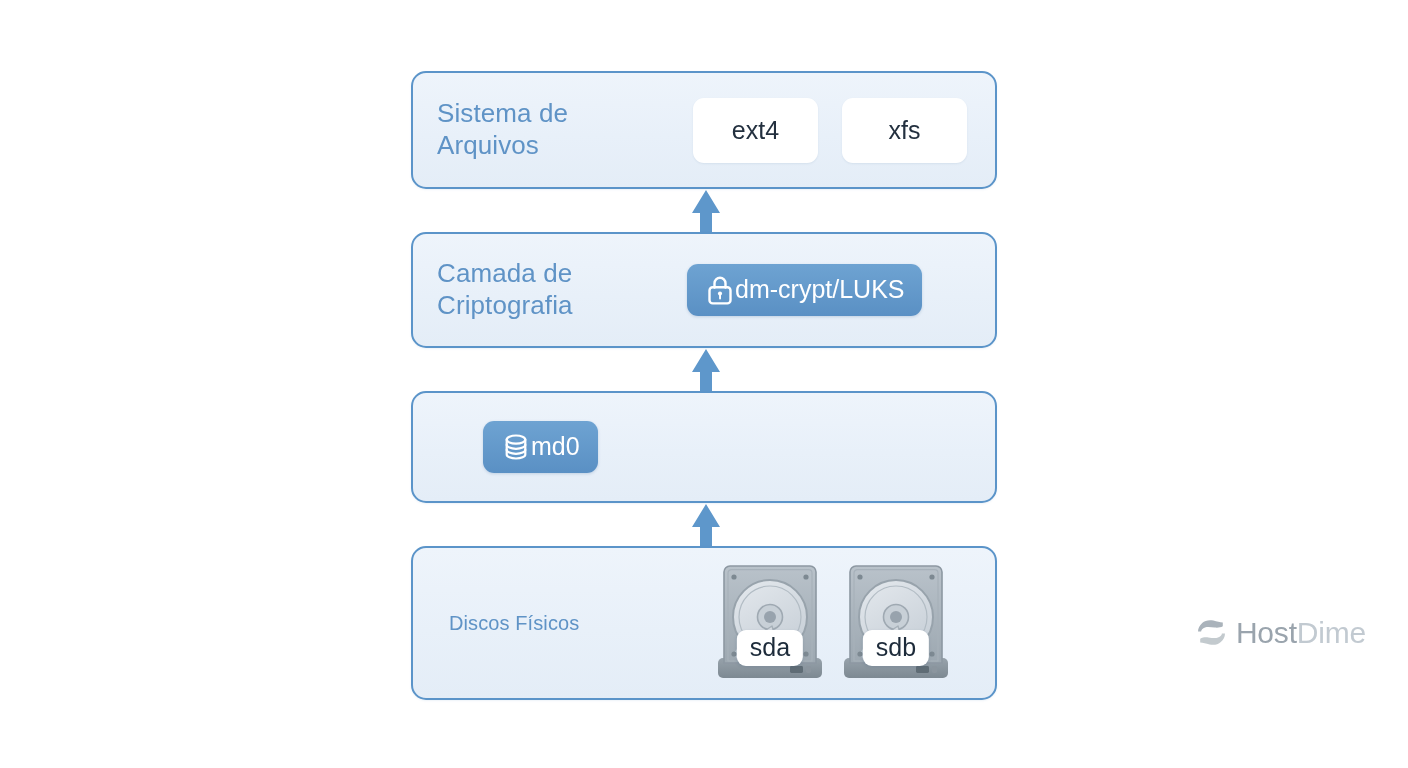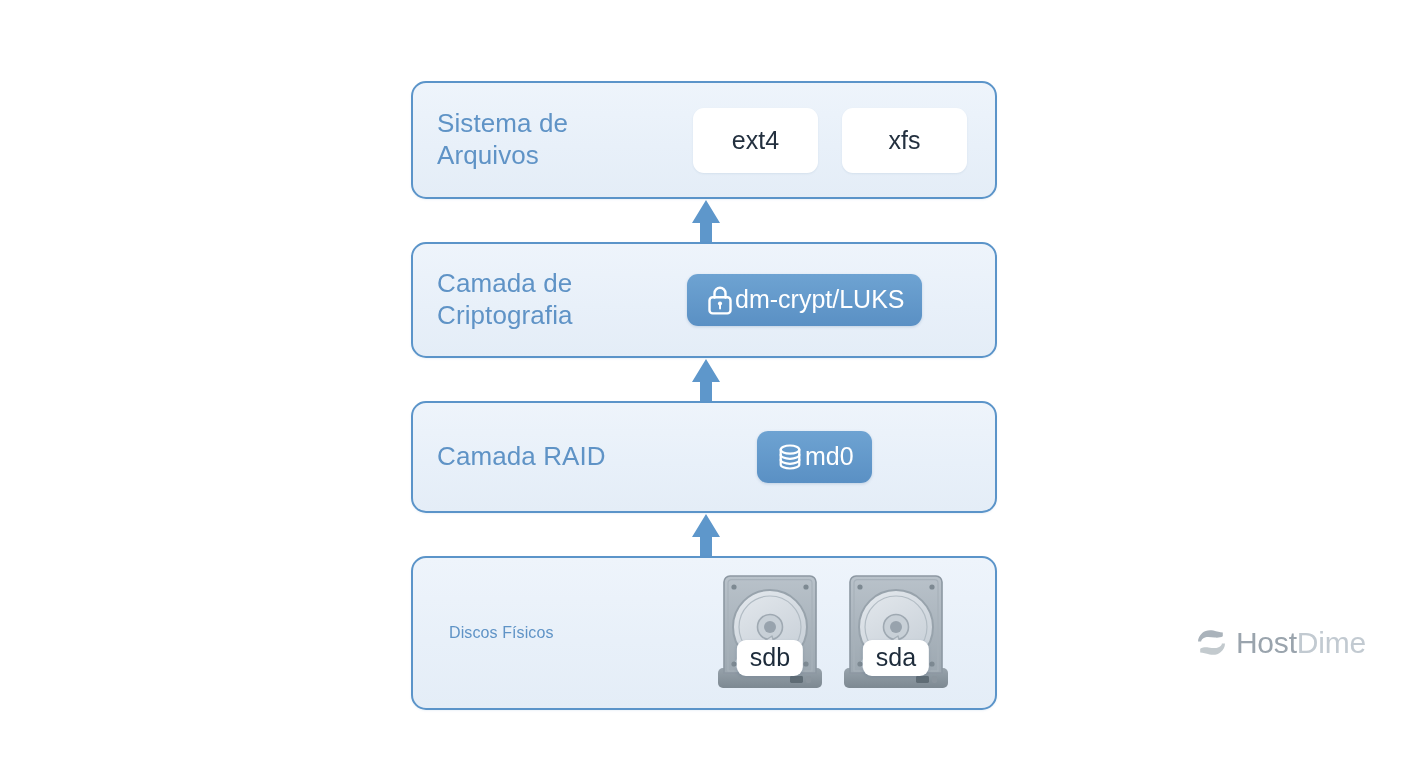--- a/index.html
+++ b/index.html
@@ -12,21 +12,21 @@
     width: 1408px;
     height: 768px;
     position: relative;
     overflow: hidden;
     font-family: "Liberation Sans", "DejaVu Sans", sans-serif;
     -webkit-font-smoothing: antialiased;
   }
 
   .stage {
     position: absolute;
-    left: 0; top: 16px;
+    left: 0; top: 6px;
     width: 1408px;
     height: 664px;
   }
 
   
   .layer {
     position: absolute;
     left: 411px;
     width: 586px;
     box-sizing: border-box;
@@ -46,21 +46,21 @@
     color: #5f93c6;
     font-size: 26px;
     font-weight: 400;
     line-height: 1.22;
     letter-spacing: 0.1px;
     padding-left: 24px;
     width: 250px;
     flex: none;
     white-space: pre-line;
   }
-  .layer-disks .layer-title { font-size: 16px; padding-left: 36px; }
+  .layer-disks .layer-title { font-size: 20px; padding-left: 36px; }
 
   .layer-items {
     flex: 1 1 auto;
     display: flex;
     align-items: center;
     gap: 26px;
   }
   .layer-fs .layer-items { gap: 24px; padding-left: 6px; }
   .layer-crypt .layer-items { padding-left: 0px; }
   .layer-raid .layer-items { padding-left: 70px; }
@@ -195,21 +195,20 @@
     </div>
   </div>
 
   <div class="arrow arrow-2">
     <svg viewBox="0 0 32 43" width="32" height="43" aria-hidden="true">
       <polygon points="16,1 30,24 22,24 22,43 10,43 10,24 2,24" fill="#5e97cb"></polygon>
     </svg>
   </div>
 
   <div class="layer layer-raid">
-    <div class="layer-title">Camada RAID</div>
     <div class="layer-items">
       <div class="badge">
         <span class="badge-ico">
           <svg viewBox="0 0 30 32" width="30" height="32" aria-hidden="true">
             <g fill="none" stroke="#ffffff" stroke-width="2.2" stroke-linecap="round">
               <ellipse cx="15" cy="8.6" rx="9.3" ry="4.1"></ellipse>
               <path d="M5.7 8.6 V23.4 c0 2.27 4.16 4.1 9.3 4.1 s9.3-1.83 9.3-4.1 V8.6"></path>
               <path d="M5.7 13.7 c0 2.27 4.16 4.1 9.3 4.1 s9.3-1.83 9.3-4.1"></path>
               <path d="M5.7 18.7 c0 2.27 4.16 4.1 9.3 4.1 s9.3-1.83 9.3-4.1"></path>
             </g>
@@ -222,20 +221,64 @@
 
   <div class="arrow arrow-3">
     <svg viewBox="0 0 32 43" width="32" height="43" aria-hidden="true">
       <polygon points="16,1 30,24 22,24 22,43 10,43 10,24 2,24" fill="#5e97cb"></polygon>
     </svg>
   </div>
 
   <div class="layer layer-disks">
     <div class="layer-title">Discos Físicos</div>
     <div class="layer-items">
+
+      <div class="disk">
+        <span>
+          <svg viewBox="0 0 112 118" width="112" height="118" aria-hidden="true">
+            <defs>
+              <linearGradient id="bodyGrad" x1="0" y1="0" x2="0" y2="1">
+                <stop offset="0" stop-color="#b9c2ca"></stop>
+                <stop offset="1" stop-color="#9da8b1"></stop>
+              </linearGradient>
+              <linearGradient id="platterGrad" x1="0.2" y1="0" x2="0.8" y2="1">
+                <stop offset="0" stop-color="#e2e7ec"></stop>
+                <stop offset="1" stop-color="#c6ced6"></stop>
+              </linearGradient>
+              <linearGradient id="baseGrad" x1="0" y1="0" x2="0" y2="1">
+                <stop offset="0" stop-color="#97a2ab"></stop>
+                <stop offset="1" stop-color="#7d8992"></stop>
+              </linearGradient>
+            </defs>
+
+            <rect x="4" y="94" width="104" height="20" rx="5" fill="url(#baseGrad)"></rect>
+            <rect x="76" y="102" width="13" height="7" rx="1.4" fill="#5f6c75"></rect>
+            <rect x="92" y="102" width="5" height="7" rx="1.4" fill="#8b959e"></rect>
+
+            <path d="M10 8 C10 4.7 12.7 2 16 2 H96 C99.3 2 102 4.7 102 8 V99 H10 Z" fill="url(#bodyGrad)" stroke="#8d98a2" stroke-width="1.6"></path>
+
+            <path d="M14 9 C14 7 15.6 5.6 17.6 5.6 H94.4 C96.4 5.6 98 7 98 9 V97 H14 Z" fill="none" stroke="#a7b1ba" stroke-width="1.2"></path>
+
+            <circle cx="56" cy="53" r="37" fill="url(#platterGrad)" stroke="#98a3ac" stroke-width="2"></circle>
+            <circle cx="56" cy="53" r="31" fill="none" stroke="#b2bcc4" stroke-width="1.2"></circle>
+
+            <circle cx="56" cy="53" r="12.5" fill="#c8d0d7" stroke="#9fa9b2" stroke-width="1.6"></circle>
+            <circle cx="56" cy="53" r="6" fill="#98a3ad"></circle>
+
+            <path d="M28 88 C34 78 44 70 52 66 L58 62 L60 69 L52 73 C45 77 37 83 32 91 Z" fill="#d5dbe1" stroke="#a6b0b8" stroke-width="1.4" stroke-linejoin="round"></path>
+            <circle cx="27" cy="90" r="7" fill="#c3ccd3" stroke="#a2acb5" stroke-width="1.5"></circle>
+
+            <circle cx="20" cy="13" r="2.6" fill="#7d8992"></circle>
+            <circle cx="92" cy="13" r="2.6" fill="#7d8992"></circle>
+            <circle cx="20" cy="90" r="2.6" fill="#7d8992"></circle>
+            <circle cx="92" cy="90" r="2.6" fill="#7d8992"></circle>
+          </svg>
+        </span>
+        <span class="disk-label">sda</span>
+      </div>
 
       <div class="disk">
         <span>
           <svg viewBox="0 0 112 118" width="112" height="118" aria-hidden="true">
             <rect x="4" y="94" width="104" height="20" rx="5" fill="url(#baseGrad)"></rect>
             <rect x="76" y="102" width="13" height="7" rx="1.4" fill="#5f6c75"></rect>
             <rect x="92" y="102" width="5" height="7" rx="1.4" fill="#8b959e"></rect>
             <path d="M10 8 C10 4.7 12.7 2 16 2 H96 C99.3 2 102 4.7 102 8 V99 H10 Z" fill="url(#bodyGrad)" stroke="#8d98a2" stroke-width="1.6"></path>
             <path d="M14 9 C14 7 15.6 5.6 17.6 5.6 H94.4 C96.4 5.6 98 7 98 9 V97 H14 Z" fill="none" stroke="#a7b1ba" stroke-width="1.2"></path>
             <circle cx="56" cy="53" r="37" fill="url(#platterGrad)" stroke="#98a3ac" stroke-width="2"></circle>
@@ -246,64 +289,20 @@
             <circle cx="27" cy="90" r="7" fill="#c3ccd3" stroke="#a2acb5" stroke-width="1.5"></circle>
             <circle cx="20" cy="13" r="2.6" fill="#7d8992"></circle>
             <circle cx="92" cy="13" r="2.6" fill="#7d8992"></circle>
             <circle cx="20" cy="90" r="2.6" fill="#7d8992"></circle>
             <circle cx="92" cy="90" r="2.6" fill="#7d8992"></circle>
           </svg>
         </span>
         <span class="disk-label">sdb</span>
       </div>
 
-      <div class="disk">
-        <span>
-          <svg viewBox="0 0 112 118" width="112" height="118" aria-hidden="true">
-            <defs>
-              <linearGradient id="bodyGrad" x1="0" y1="0" x2="0" y2="1">
-                <stop offset="0" stop-color="#b9c2ca"></stop>
-                <stop offset="1" stop-color="#9da8b1"></stop>
-              </linearGradient>
-              <linearGradient id="platterGrad" x1="0.2" y1="0" x2="0.8" y2="1">
-                <stop offset="0" stop-color="#e2e7ec"></stop>
-                <stop offset="1" stop-color="#c6ced6"></stop>
-              </linearGradient>
-              <linearGradient id="baseGrad" x1="0" y1="0" x2="0" y2="1">
-                <stop offset="0" stop-color="#97a2ab"></stop>
-                <stop offset="1" stop-color="#7d8992"></stop>
-              </linearGradient>
-            </defs>
-
-            <rect x="4" y="94" width="104" height="20" rx="5" fill="url(#baseGrad)"></rect>
-            <rect x="76" y="102" width="13" height="7" rx="1.4" fill="#5f6c75"></rect>
-            <rect x="92" y="102" width="5" height="7" rx="1.4" fill="#8b959e"></rect>
-
-            <path d="M10 8 C10 4.7 12.7 2 16 2 H96 C99.3 2 102 4.7 102 8 V99 H10 Z" fill="url(#bodyGrad)" stroke="#8d98a2" stroke-width="1.6"></path>
-
-            <path d="M14 9 C14 7 15.6 5.6 17.6 5.6 H94.4 C96.4 5.6 98 7 98 9 V97 H14 Z" fill="none" stroke="#a7b1ba" stroke-width="1.2"></path>
-
-            <circle cx="56" cy="53" r="37" fill="url(#platterGrad)" stroke="#98a3ac" stroke-width="2"></circle>
-            <circle cx="56" cy="53" r="31" fill="none" stroke="#b2bcc4" stroke-width="1.2"></circle>
-
-            <circle cx="56" cy="53" r="12.5" fill="#c8d0d7" stroke="#9fa9b2" stroke-width="1.6"></circle>
-            <circle cx="56" cy="53" r="6" fill="#98a3ad"></circle>
-
-            <path d="M28 88 C34 78 44 70 52 66 L58 62 L60 69 L52 73 C45 77 37 83 32 91 Z" fill="#d5dbe1" stroke="#a6b0b8" stroke-width="1.4" stroke-linejoin="round"></path>
-            <circle cx="27" cy="90" r="7" fill="#c3ccd3" stroke="#a2acb5" stroke-width="1.5"></circle>
-
-            <circle cx="20" cy="13" r="2.6" fill="#7d8992"></circle>
-            <circle cx="92" cy="13" r="2.6" fill="#7d8992"></circle>
-            <circle cx="20" cy="90" r="2.6" fill="#7d8992"></circle>
-            <circle cx="92" cy="90" r="2.6" fill="#7d8992"></circle>
-          </svg>
-        </span>
-        <span class="disk-label">sda</span>
-      </div>
-
     </div>
   </div>
 
   <div class="brand">
     <span class="brand-mark">
       <svg viewBox="0 0 31 31" width="31" height="31" aria-hidden="true">
         <path d="M6.2 6.0 C9.0 3.3 13.2 2.6 17.4 3.5 C21.0 4.3 24.0 5.4 26.8 5.4
                  L26.8 9.3 C24.5 10.6 21.6 11.0 18.6 10.6 C15.0 10.1 11.6 9.6 9.0 10.5
                  C6.6 11.3 5.1 13.0 5.1 14.6 L2.0 14.6 C2.0 11.2 3.6 8.4 6.2 6.0 Z" fill="#aab3bb"></path>
         <path d="M24.8 25.0 C22.0 27.7 17.8 28.4 13.6 27.5 C10.0 26.7 7.0 25.6 4.2 25.6

